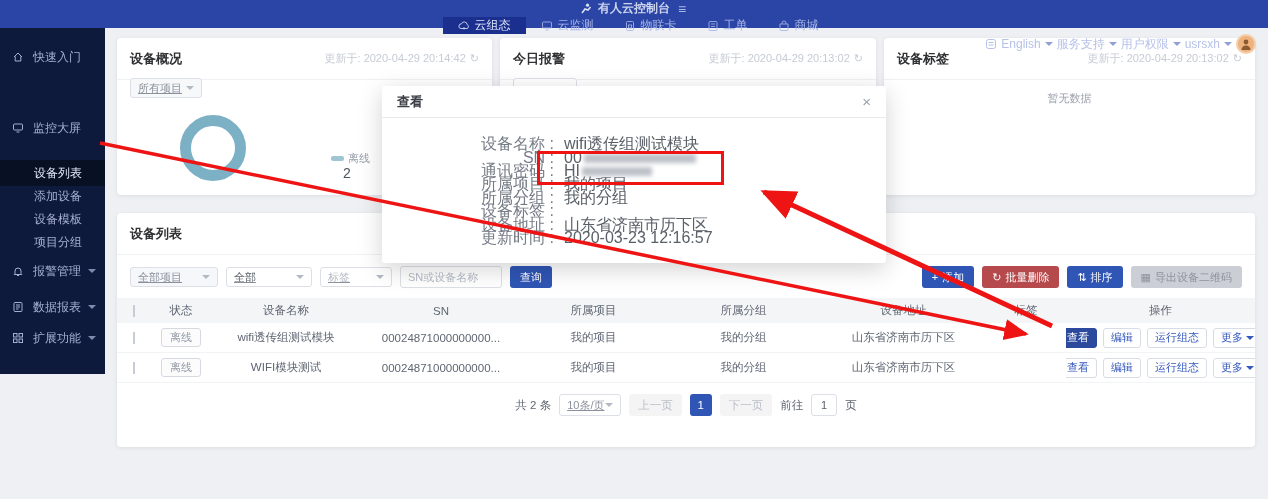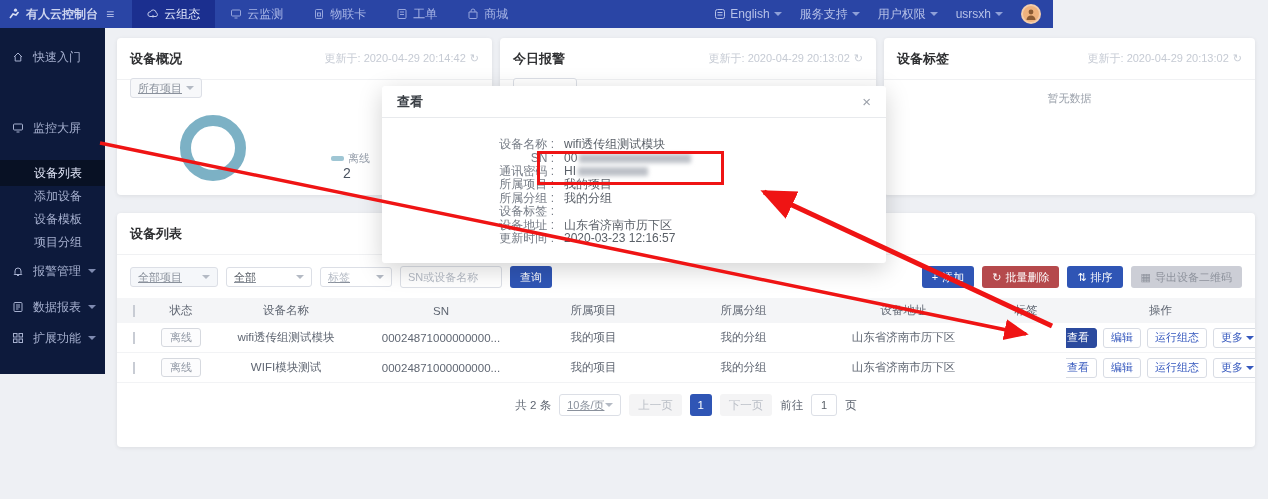--- a/index.html
+++ b/index.html
@@ -1,31 +1,31 @@
 <!DOCTYPE html>
 <html><head>
 <meta charset="utf-8">
 <style>
   * { box-sizing: border-box; margin: 0; padding: 0; }
   html,body { width:1268px; height:499px; }
   body { position:relative; overflow:hidden; background:#eef0f4;
          font-family:"Liberation Sans", sans-serif; font-size:12px; color:#606266; }
 
   
-  .navbar { position:absolute; left:0; top:0; width:1053px; height:28px;
-            background:#2a45a5; display:flex; align-items:center; z-index:10; }
+  .navbar { position:absolute; left:0; top:0; width:1268px; height:28px;
+            background:#2a45a5; display:flex; align-items:center; z-index:10;flex-direction:column; }
   .brand { display:flex; align-items:center; gap:6px; padding:0 10px 0 8px; color:#ccd4ef;
            font-weight:bold; white-space:nowrap; }
   .hamburger { color:#aab6e4; font-size:14px; margin-left:2px; cursor:pointer; }
   .navtabs { display:flex; height:28px; margin-left:8px; }
   .navtab { display:flex; align-items:center; gap:5px; padding:0 15px; color:#a9b6e6;
             cursor:pointer; white-space:nowrap; }
   .navtab.active { background:#1b2f8f; color:#e0e6fb; }
   .navtab svg { opacity:.85; }
-  .nav-right { margin-left:auto; display:flex; align-items:center; gap:18px;
+  .nav-right { margin-left:auto; display:flex; align-items:center; gap:4px;
                padding-right:12px; color:#b6c1e8; white-space:nowrap; }
   .nav-right .ditem { display:flex; align-items:center; gap:4px; cursor:pointer; }
   .caret-dn { display:inline-block; width:0; height:0; border:4px solid transparent;
               border-top-color:#8fa0d8; margin-top:4px; }
   .avatar { width:20px; height:20px; border-radius:50%; background:#efb27d;
             border:2px solid rgba(255,255,255,.35); display:flex; align-items:center;
             justify-content:center; overflow:hidden; }
 
   
   .sidebar { position:absolute; left:0; top:28px; width:105px; height:346px;
@@ -104,21 +104,21 @@
   .pg-input { width:26px; height:22px; text-align:center; }
 
   
   .modal { position:absolute; left:382px; top:86px; width:504px; height:177px;
            background:#fff; border-radius:3px; box-shadow:0 6px 24px rgba(0,0,0,.18);
            z-index:50; }
   .modal-head { height:32px; display:flex; justify-content:space-between;
                 align-items:center; padding:0 15px; border-bottom:1px solid #e8eaed; }
   .modal-title { font-size:13px; font-weight:bold; color:#3a3f45; }
   .modal-close { color:#9ca1aa; font-size:15px; cursor:pointer; line-height:1; }
-  .modal-body { padding-top:20px; font-size:12px; }
+  .modal-body { padding-top:20px; font-size:16px; }
   .f-row { display:flex; align-items:center; height:13.4px; }
   .f-label { width:172px; text-align:right; color:#757b85; }
   .f-val { margin-left:10px; color:#5a6068; display:flex; align-items:center; }
   .mask { display:inline-block; height:9px; background:#bcc0c7; border-radius:1px;
           filter:blur(2px); margin-left:2px; }
 
   
   .red-box { position:absolute; left:537px; top:151px; width:187px; height:34px;
              border:3px solid #ef1414; z-index:55; }
   .anno-svg { position:absolute; left:0; top:0; z-index:60; pointer-events:none; }

